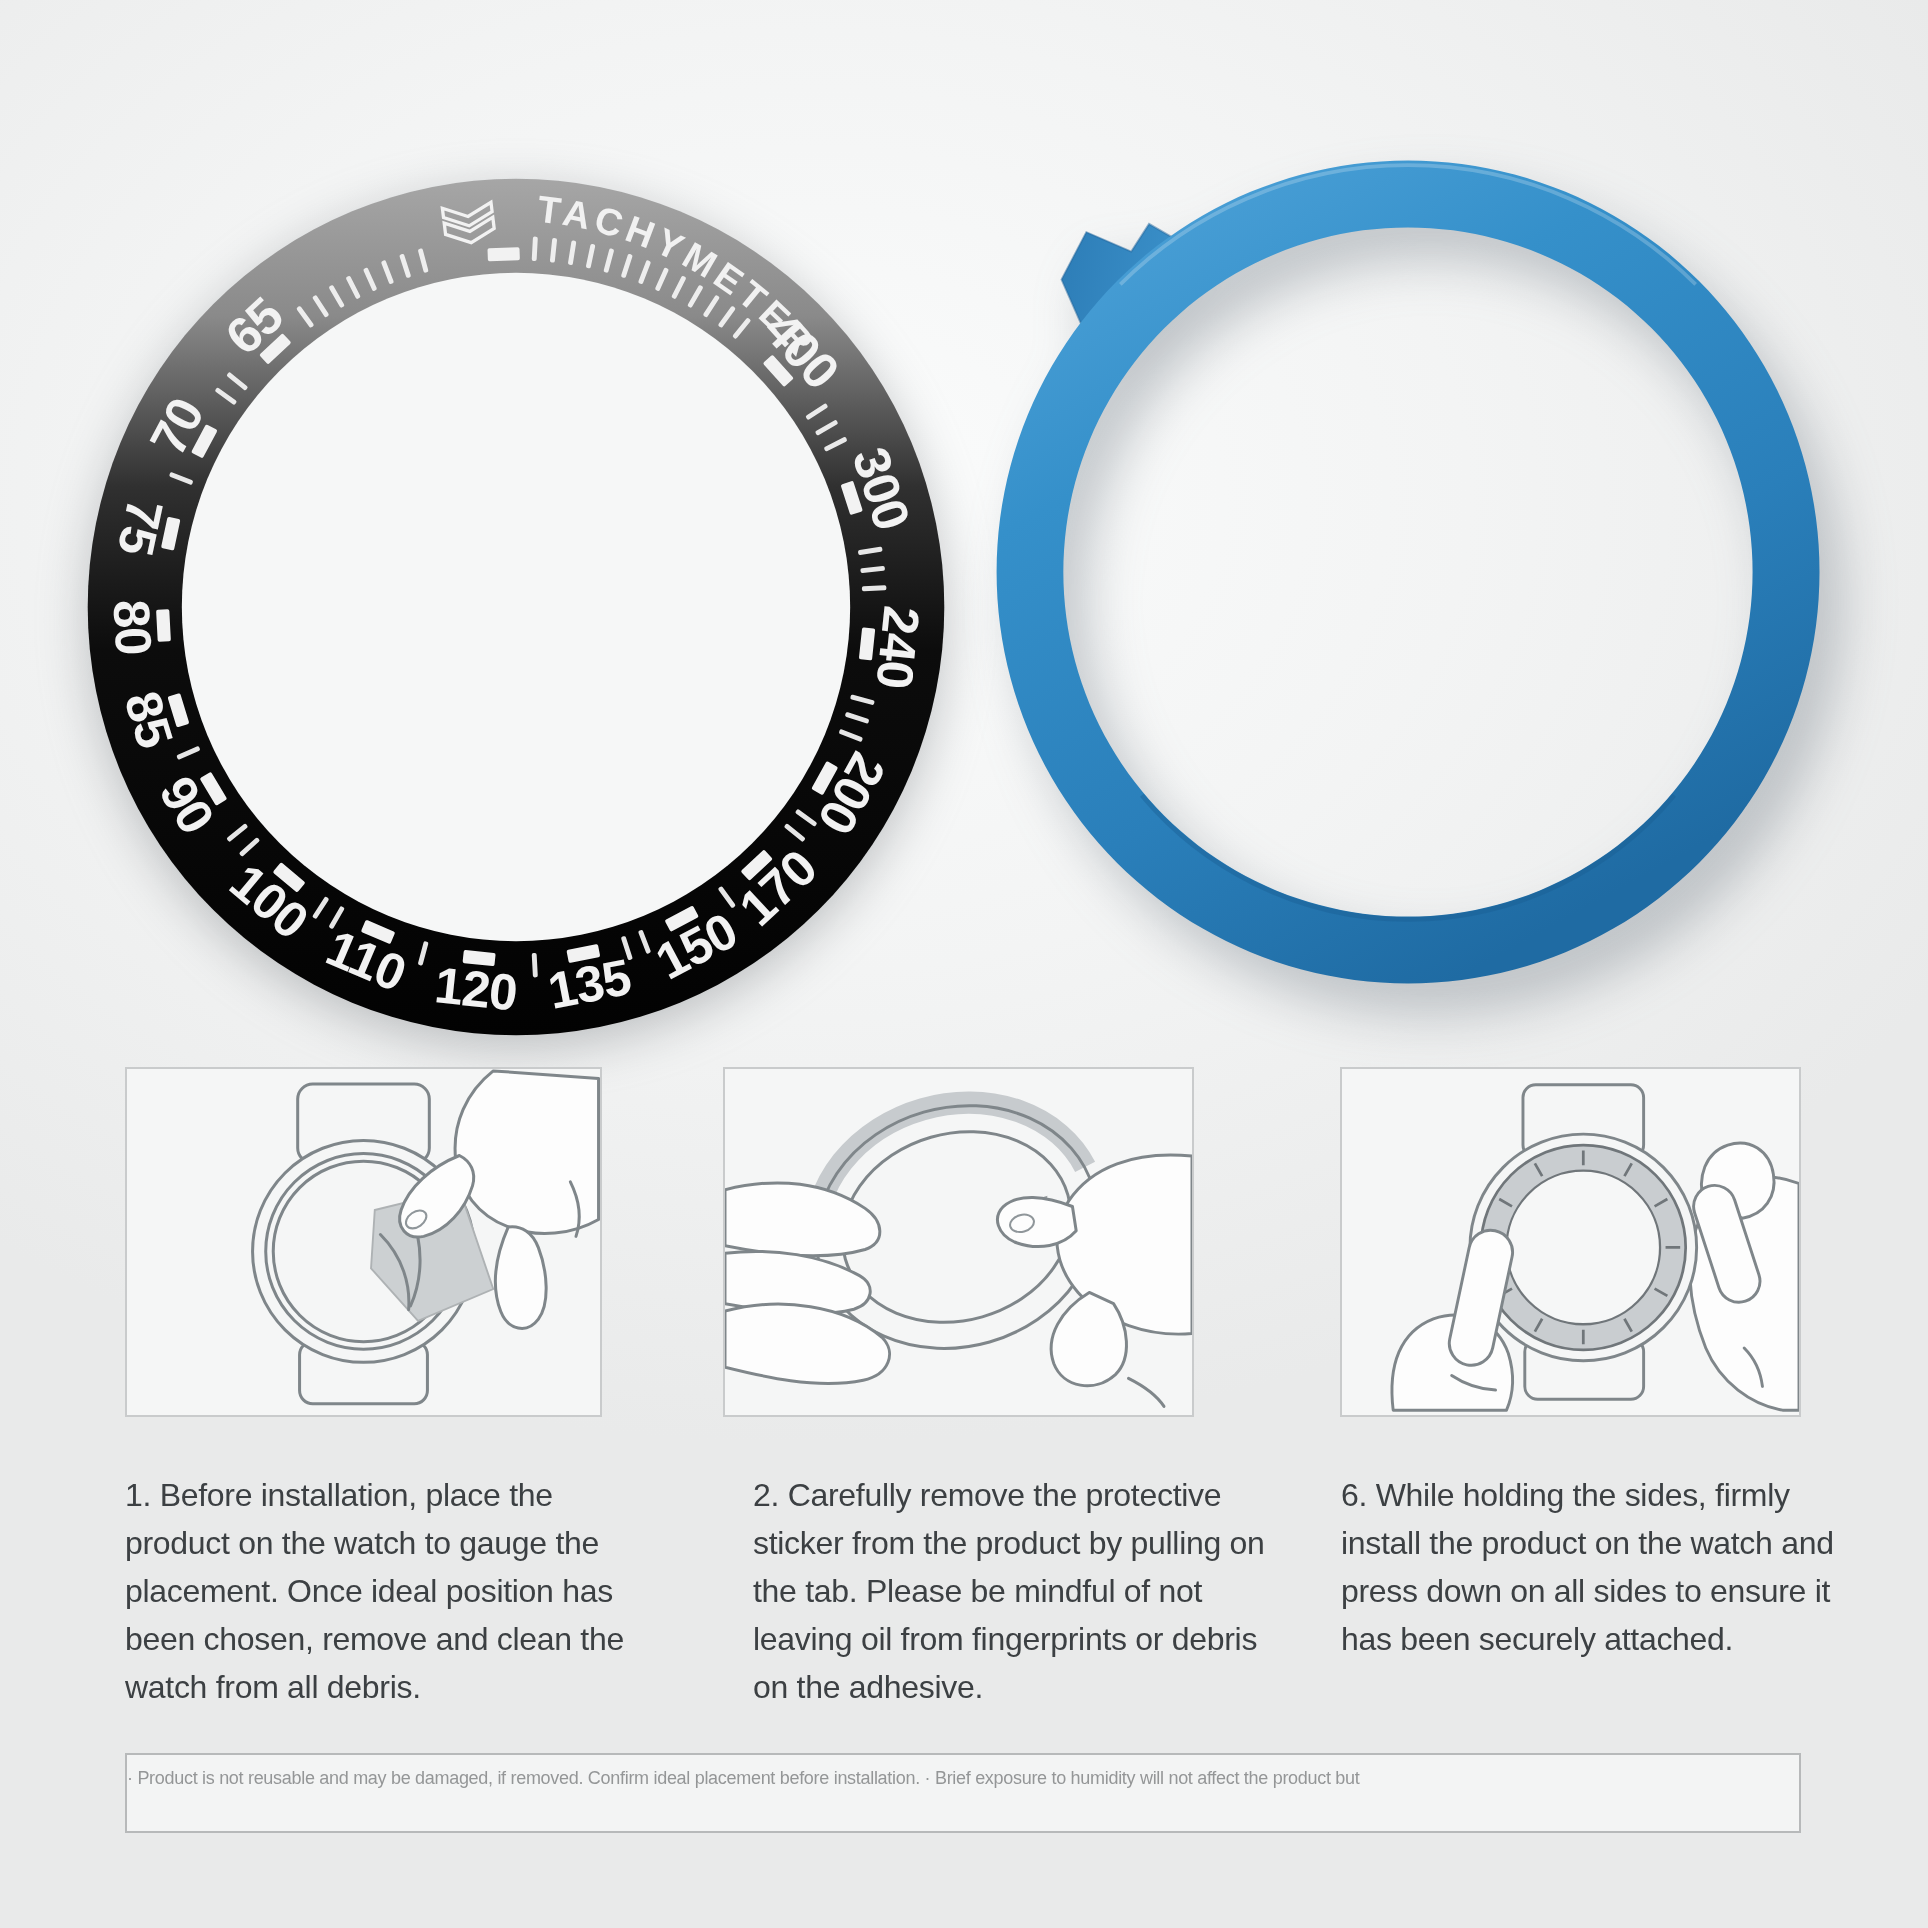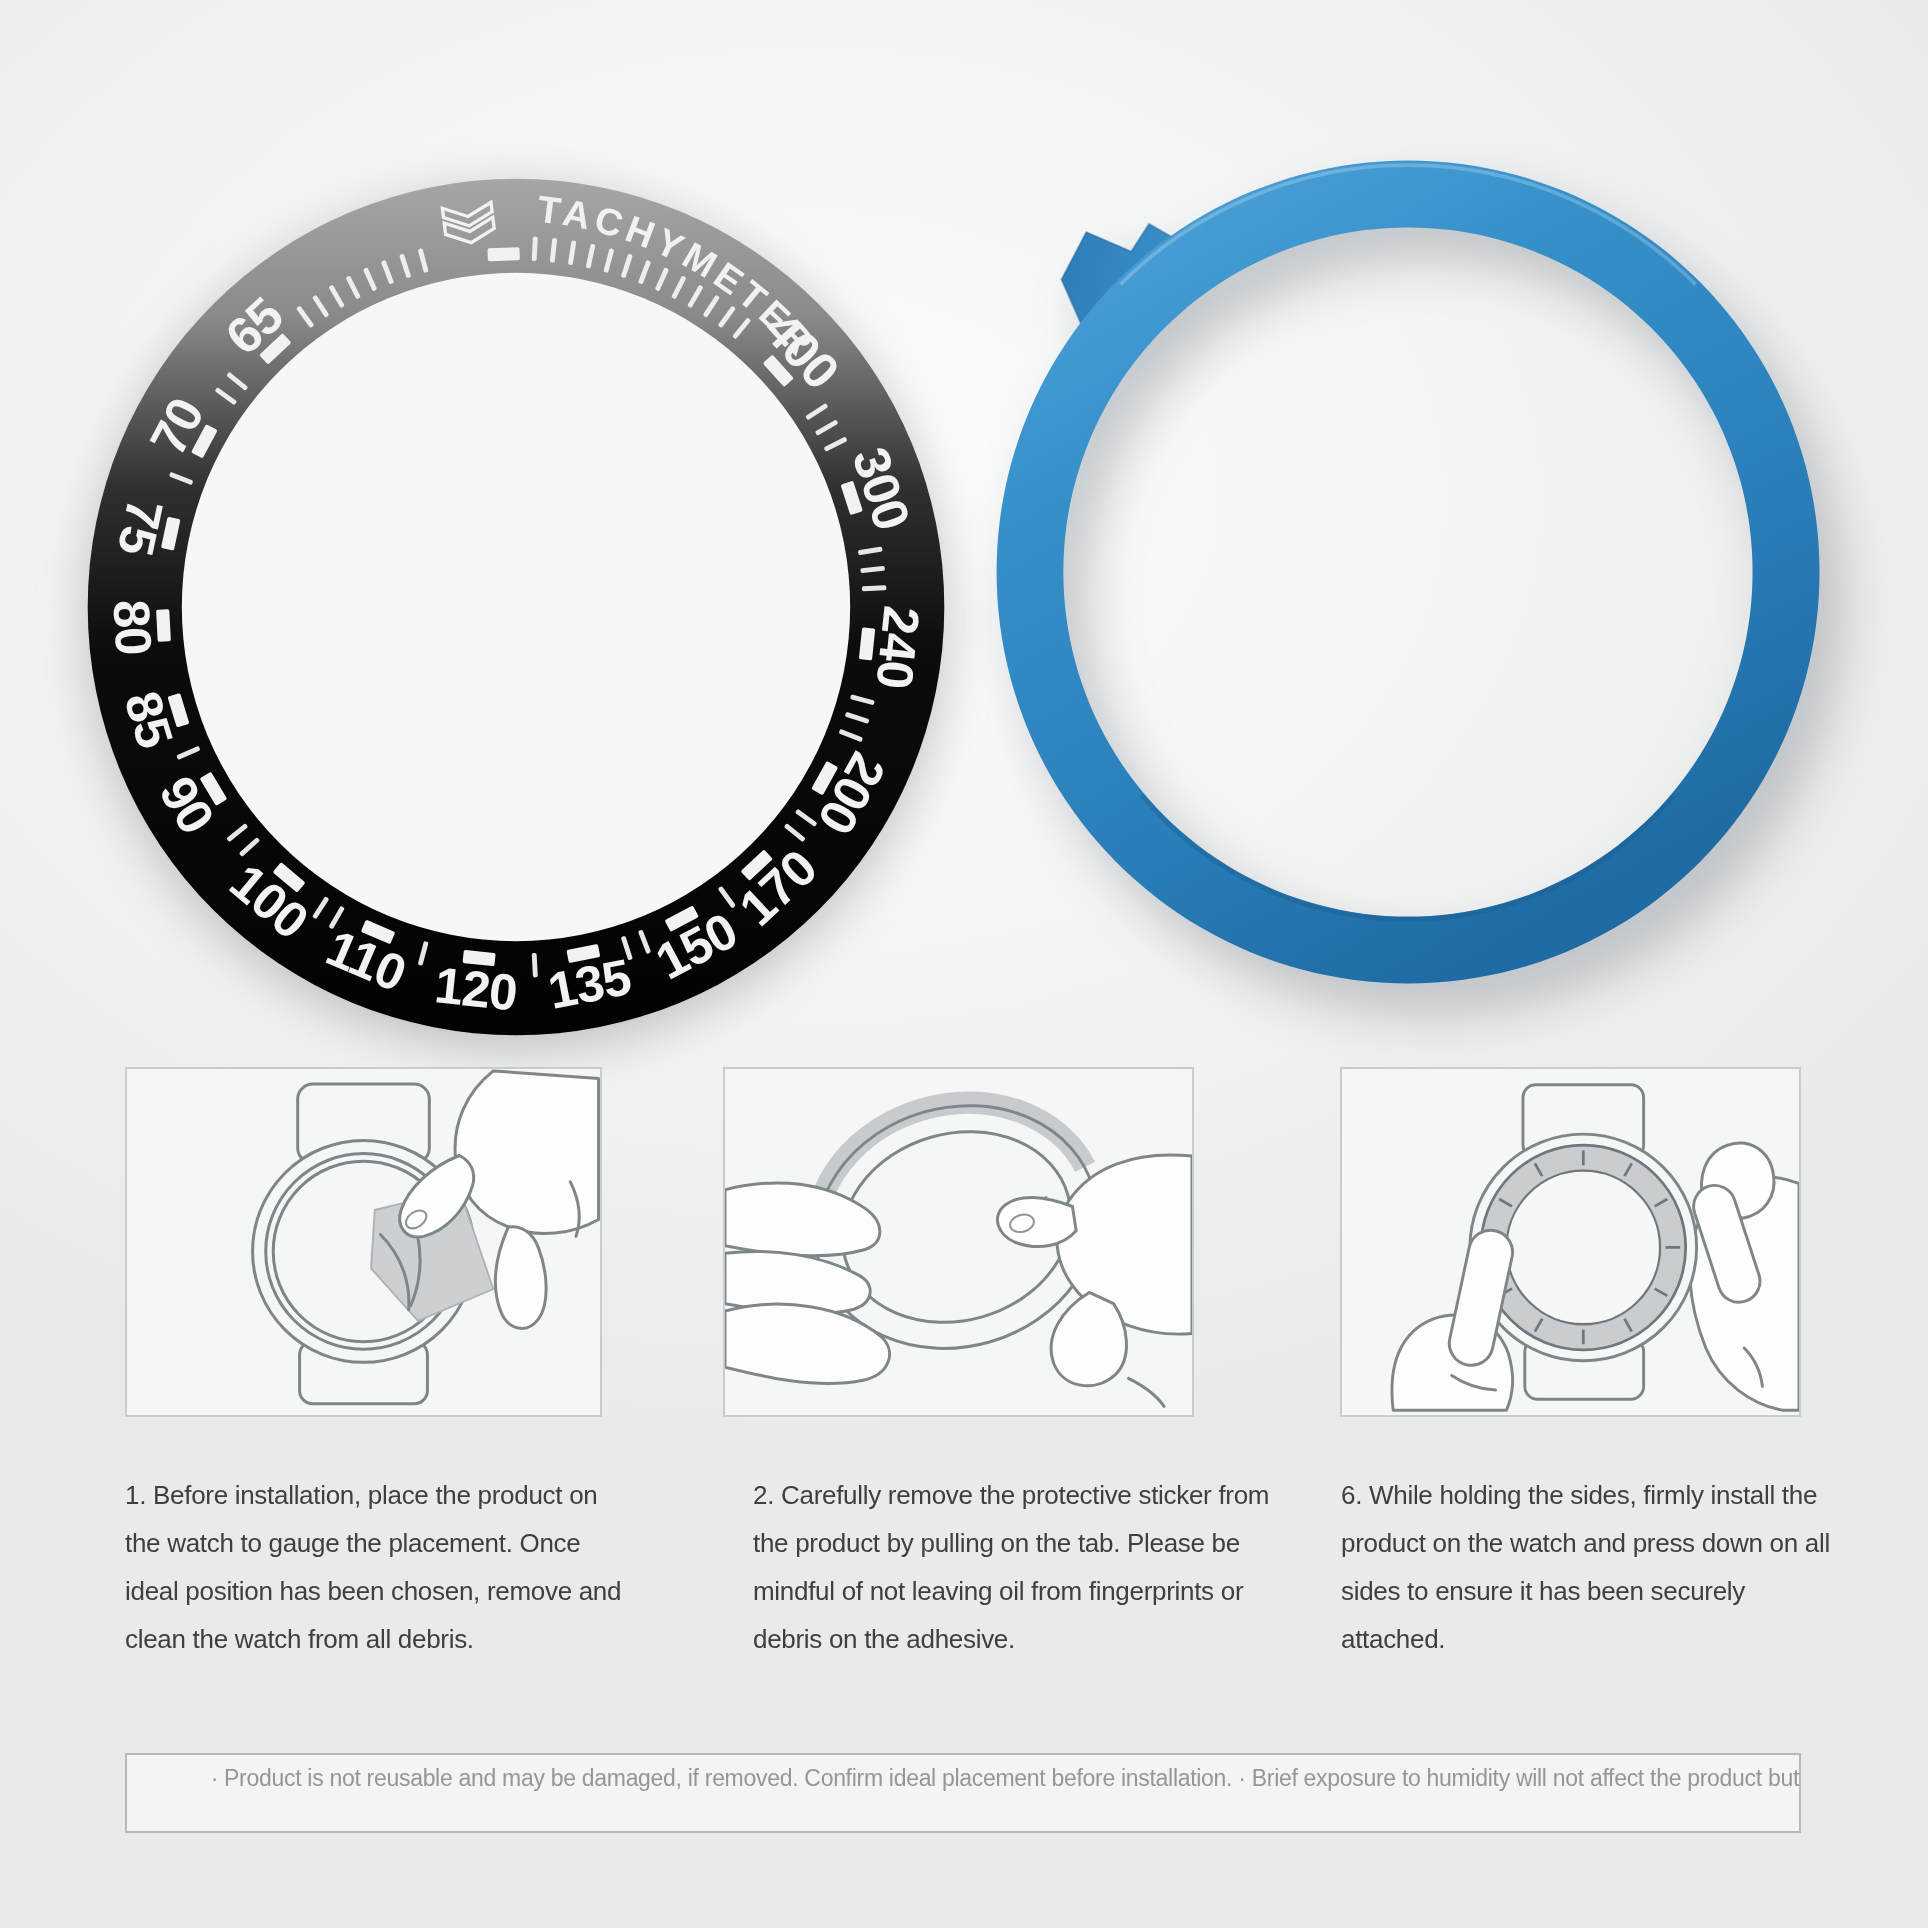--- a/index.html
+++ b/index.html
@@ -24,30 +24,30 @@
   #panel3{left:1340px;width:461px;}
   .panel svg{width:100%;height:100%;display:block;}
 
   .ln{fill:none;stroke:#7f868a;stroke-width:3.2;stroke-linecap:round;stroke-linejoin:round;}
   .hand{fill:#fdfdfd;stroke:#7f868a;stroke-width:3.2;stroke-linejoin:round;stroke-linecap:round;}
   .nail{fill:#fdfdfd;stroke:#8f969a;stroke-width:2.2;}
   .gray{fill:#ccd0d2;}
   .tick{stroke:#70767a;stroke-width:3;fill:none;}
 
   
-  .step{position:absolute;top:1471px;font-size:26px;line-height:48px;color:#3c4043;letter-spacing:-0.3px;}
+  .step{position:absolute;top:1471px;font-size:32px;line-height:48px;color:#3c4043;letter-spacing:-0.3px;}
   #step1{left:125px;width:513px;}
   #step2{left:753px;width:532px;}
   #step3{left:1341px;width:494px;}
 
   
   .footnote{
     position:absolute;left:125px;top:1753px;width:1676px;height:80px;
     border:2.8px solid #b7b9ba;box-sizing:border-box;background:#f3f4f4;
-    color:#949697;font-size:23px;line-height:28px;text-align:right;
+    color:#949697;font-size:18px;line-height:28px;text-align:left;
     padding-top:9.4px;overflow:hidden;letter-spacing:-0.3px;
   }
   .footnote div{white-space:nowrap;}
 </style>
 </head>
 <body>
 
 <div class="stage">
 
   <svg class="black-bezel" width="866" height="866" viewBox="0 0 920 920">

